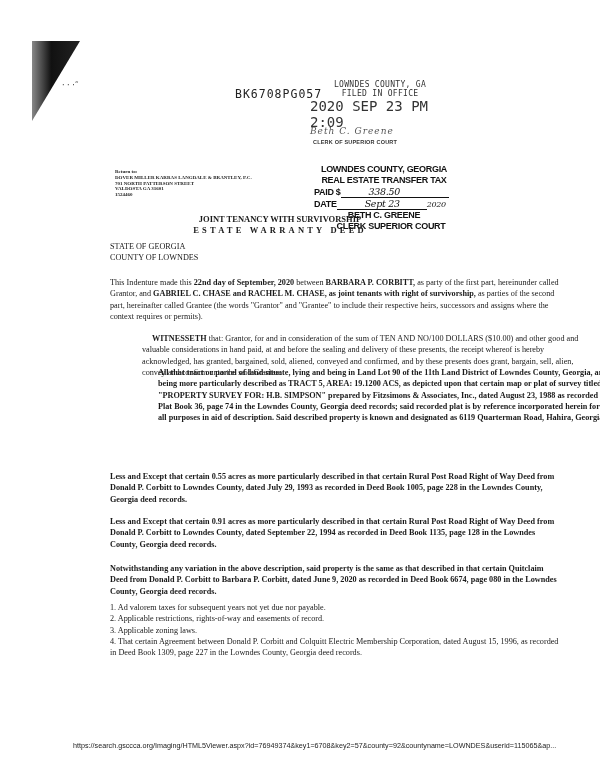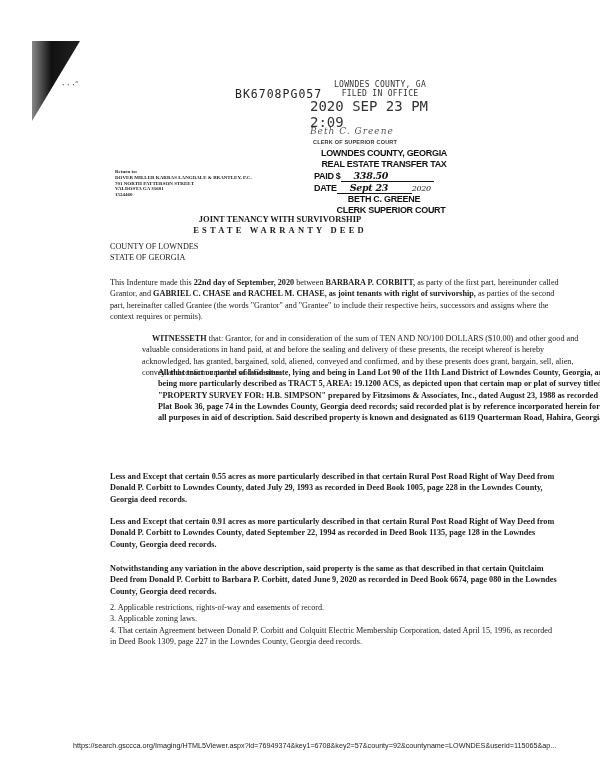--- a/index.html
+++ b/index.html
@@ -5,24 +5,24 @@
   html, body { margin:0; padding:0; }
   body { width:600px; height:776px; background:#ffffff; position:relative; overflow:hidden; font-family:"Liberation Serif", serif; color:#1a1a1a; }
   .corner-mark { position:absolute; left:32px; top:41px; width:0; height:0; border-top:0 solid transparent; }
   .corner-mark svg { display:block; }
   .book-page { position:absolute; left:199px; top:87px; font-family:"DejaVu Sans Mono", monospace; font-size:11.5px; letter-spacing:1px; color:#222;margin-left:36px; }
   .filed-stamp { position:absolute; left:305px; top:80px; width:150px; font-family:"DejaVu Sans Mono", monospace; color:#333; text-align:center; }
   .filed-stamp .l1, .filed-stamp .l2 { font-size:8px; line-height:9px; letter-spacing:0.3px; }
   .filed-stamp .l3 { font-size:14px; text-align:left; padding-left:5px; }
   .sig { position:absolute; left:310px; top:126px; font-family:"DejaVu Serif", serif; font-style:italic; font-size:9px; color:#555; letter-spacing:1px; }
   .clerk-label { position:absolute; left:313px; top:139px; font-family:"Liberation Sans", sans-serif; font-size:5.5px; font-weight:bold; color:#333; letter-spacing:0.2px; }
-  .tax-stamp { position:absolute; left:314px; top:148px; width:150px; font-family:"Liberation Sans", sans-serif; font-weight:bold; font-size:9px; color:#111; line-height:11px; letter-spacing:-0.3px; }
+  .tax-stamp { position:absolute; left:314px; top:164px; width:150px; font-family:"Liberation Sans", sans-serif; font-weight:bold; font-size:9px; color:#111; line-height:11px; letter-spacing:-0.3px; }
   .tax-stamp .ctr { text-align:center; padding-right:10px; }
   .tax-stamp .row { display:flex; align-items:flex-end; }
-  .tax-stamp .fill { border-bottom:1px solid #111; font-family:"DejaVu Serif", serif; font-style:italic; font-weight:bold; font-size:9.5px; padding-left:13px; }
+  .tax-stamp .fill { border-bottom:1px solid #111; font-family:"DejaVu Serif", serif; font-style:italic; font-weight:normal; font-size:9.5px; padding-left:28px; }
   .return-to { position:absolute; left:115px; top:169px; font-family:"Liberation Serif", serif; font-size:5px; line-height:5.8px; font-weight:bold; color:#222; }
   .title { position:absolute; left:100px; top:214px; width:360px; text-align:center; font-weight:bold; font-size:8.5px; line-height:11px; }
   .title .t2 { letter-spacing:3.2px; }
   .doc { position:absolute; left:110px; width:450px; font-size:8.2px; line-height:11.3px; }
   .b { font-weight:bold; }
   .state { top:241px; }
   .para1 { top:269px; }
   .para2 { top:325px; text-indent:10px;margin-left:32px; }
   .para3 { top:359px; font-weight:bold;margin-left:48px; }
   .para4 { top:463px; font-weight:bold; }
@@ -81,35 +81,36 @@
   <div>VALDOSTA GA 31601</div>
   <div>1524460</div>
 </div>
 
 <div class="title">
   <div>JOINT TENANCY WITH SURVIVORSHIP</div>
   <div class="t2">ESTATE WARRANTY DEED</div>
 </div>
 
 <div class="doc state">
+  <div>STATE OF GEORGIA</div>
   <div>COUNTY OF LOWNDES</div>
-  <div>STATE OF GEORGIA</div>
 </div>
 
 <p class="doc para1"><span>This Indenture made this </span><span class="b">22nd day of September, 2020</span><span> between </span><span class="b">BARBARA P. CORBITT,</span><span> as party of the first part, hereinunder called Grantor, and </span><span class="b">GABRIEL C. CHASE and RACHEL M. CHASE, as joint tenants with right of survivorship,</span><span> as parties of the second part, hereinafter called Grantee (the words "Grantor" and "Grantee" to include their respective heirs, successors and assigns where the context requires or permits).</span></p>
 
 <p class="doc para2"><span class="b">WITNESSETH</span><span> that: Grantor, for and in consideration of the sum of TEN AND NO/100 DOLLARS ($10.00) and other good and valuable considerations in hand paid, at and before the sealing and delivery of these presents, the receipt whereof is hereby acknowledged, has granted, bargained, sold, aliened, conveyed and confirmed, and by these presents does grant, bargain, sell, alien, convey and confirm unto the said Grantee.</span></p>
 
 <p class="doc para3">All that tract or parcel of land situate, lying and being in Land Lot 90 of the 11th Land District of Lowndes County, Georgia, and being more particularly described as TRACT 5, AREA: 19.1200 ACS, as depicted upon that certain map or plat of survey titled "PROPERTY SURVEY FOR: H.B. SIMPSON" prepared by Fitzsimons &amp; Associates, Inc., dated August 23, 1988 as recorded in Plat Book 36, page 74 in the Lowndes County, Georgia deed records; said recorded plat is by reference incorporated herein for all purposes in aid of description. Said described property is known and designated as 6119 Quarterman Road, Hahira, Georgia.</p>
 <p class="doc para4">Less and Except that certain 0.55 acres as more particularly described in that certain Rural Post Road Right of Way Deed from Donald P. Corbitt to Lowndes County, dated July 29, 1993 as recorded in Deed Book 1005, page 228 in the Lowndes County, Georgia deed records.</p>
 <p class="doc para5">Less and Except that certain 0.91 acres as more particularly described in that certain Rural Post Road Right of Way Deed from Donald P. Corbitt to Lowndes County, dated September 22, 1994 as recorded in Deed Book 1135, page 128 in the Lowndes County, Georgia deed records.</p>
 <p class="doc para6">Notwithstanding any variation in the above description, said property is the same as that described in that certain Quitclaim Deed from Donald P. Corbitt to Barbara P. Corbitt, dated June 9, 2020 as recorded in Deed Book 6674, page 080 in the Lowndes County, Georgia deed records.</p>
 
 <div class="doc para7">
+  <div>1.  Ad valorem taxes for subsequent years not yet due nor payable.</div>
   <div>2.  Applicable restrictions, rights-of-way and easements of record.</div>
   <div>3.  Applicable zoning laws.</div>
-  <div>4.  That certain Agreement between Donald P. Corbitt and Colquitt Electric Membership Corporation, dated April 15, 1996, as recorded in Deed Book 1309, page 227 in the Lowndes County, Georgia deed records.</div>
+  <div>4.  That certain Agreement between Donald P. Corbitt and Colquitt Electric Membership Corporation, dated August 15, 1996, as recorded in Deed Book 1309, page 227 in the Lowndes County, Georgia deed records.</div>
 </div>
 
 <div class="footer">
   <span>https://search.gsccca.org/Imaging/HTML5Viewer.aspx?id=76949374&amp;key1=6708&amp;key2=57&amp;county=92&amp;countyname=LOWNDES&amp;userid=115065&amp;ap...</span>
   <span>1/1</span>
 </div>
 
 </body></html>

